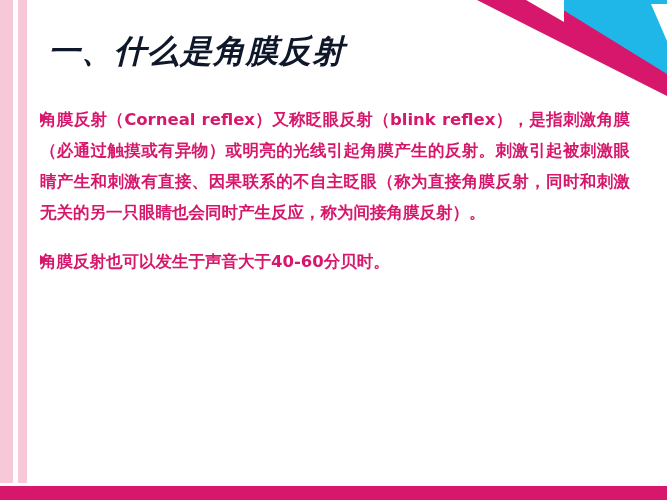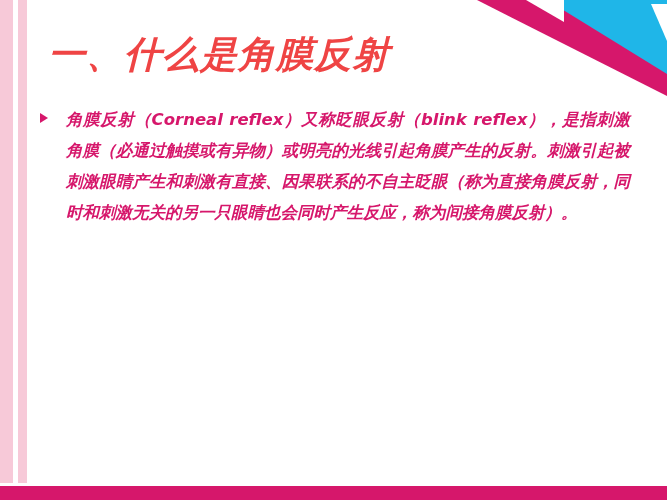--- a/index.html
+++ b/index.html
@@ -109,24 +109,24 @@
     border-top: 60px solid #ffffff;
     border-left: 26px solid transparent;
   }
 
   
   .title {
     position: absolute;
     left: 48px;
     top: 30px;
     font-family: "DejaVu Sans", sans-serif;
-    font-size: 37px;
+    font-size: 32px;
     font-weight: bold;
     font-style: italic;
-    color: #ef4444;
+    color: #0f172a;
     letter-spacing: 1px;
     white-space: nowrap;
   }
 
   
   .body {
     position: absolute;
     left: 40px;
     top: 104px;
     width: 590px;
@@ -141,25 +141,23 @@
     left: 0;
     top: 9px;
     width: 0;
     height: 0;
     border-left: 8px solid #d6176b;
     border-top: 5px solid transparent;
     border-bottom: 5px solid transparent;
   }
   .bullet-text {
     display: block;
-    margin-left: 26px;
     font-family: "DejaVu Sans", sans-serif;
     font-size: 16.5px;
     font-weight: bold;
-    font-style: italic;
     line-height: 31px;
     color: #d6176b;
     text-align: justify;
   }
 </style>
 </head>
 <body>
 
 <div class="slide">
 
@@ -177,19 +175,23 @@
   <div class="title">一、什么是角膜反射</div>
 
   <div class="body">
 
     <div class="bullet-row">
       <span class="bullet-marker"></span>
       <span class="bullet-text">角膜反射（Corneal reflex）又称眨眼反射（blink reflex），是指刺激角膜（必通过触摸或有异物）或明亮的光线引起角膜产生的反射。刺激引起被刺激眼睛产生和刺激有直接、因果联系的不自主眨眼（称为直接角膜反射，同时和刺激无关的另一只眼睛也会同时产生反应，称为间接角膜反射）。</span>
     </div>
 
 
+    <div class="bullet-row">
+      <span class="bullet-marker"></span>
+      <span class="bullet-text">角膜反射也可以发生于声音大于40-60分贝时。</span>
+    </div>
 
   </div>
 
   <div class="bottom-bar-inner"></div>
   <div class="bottom-bar"></div>
 
 </div>
 
 </body></html>

